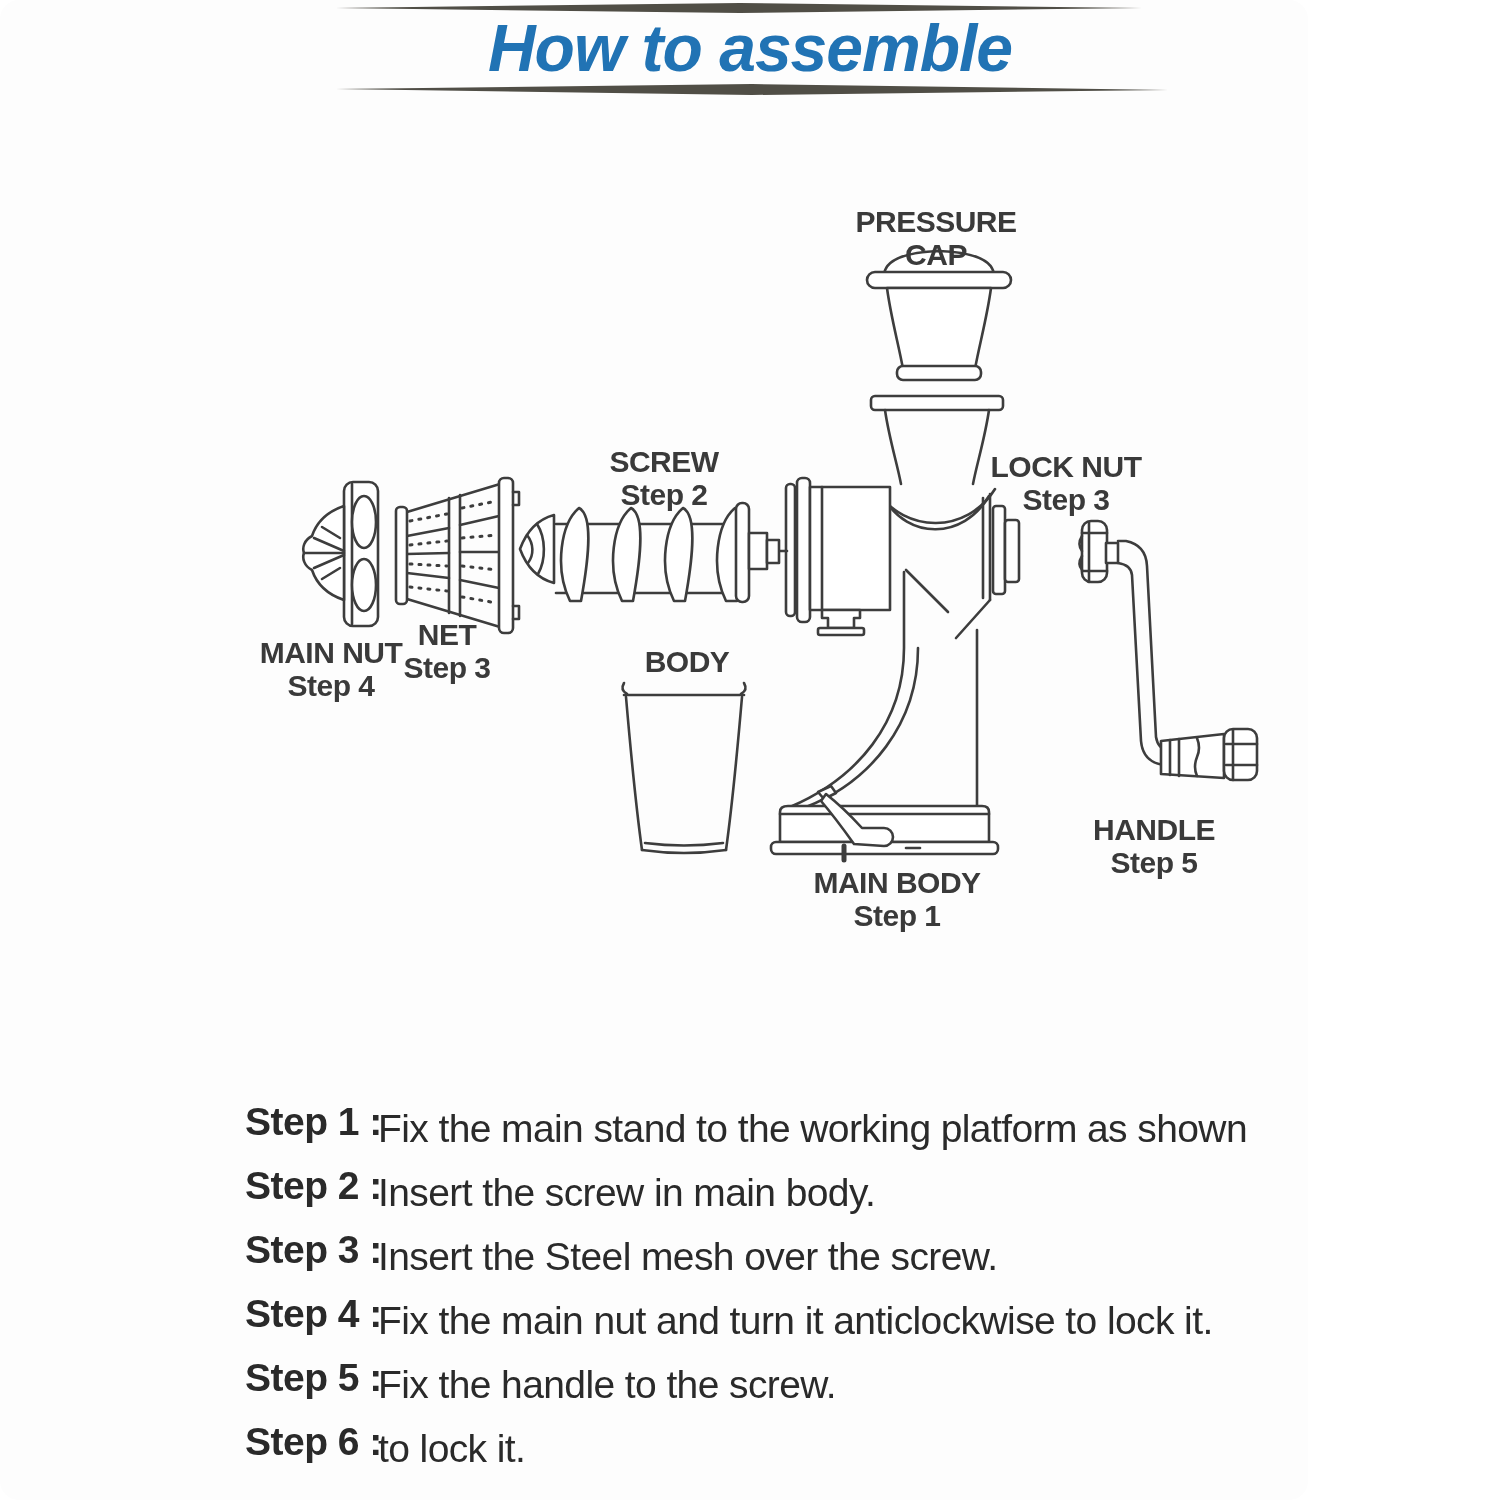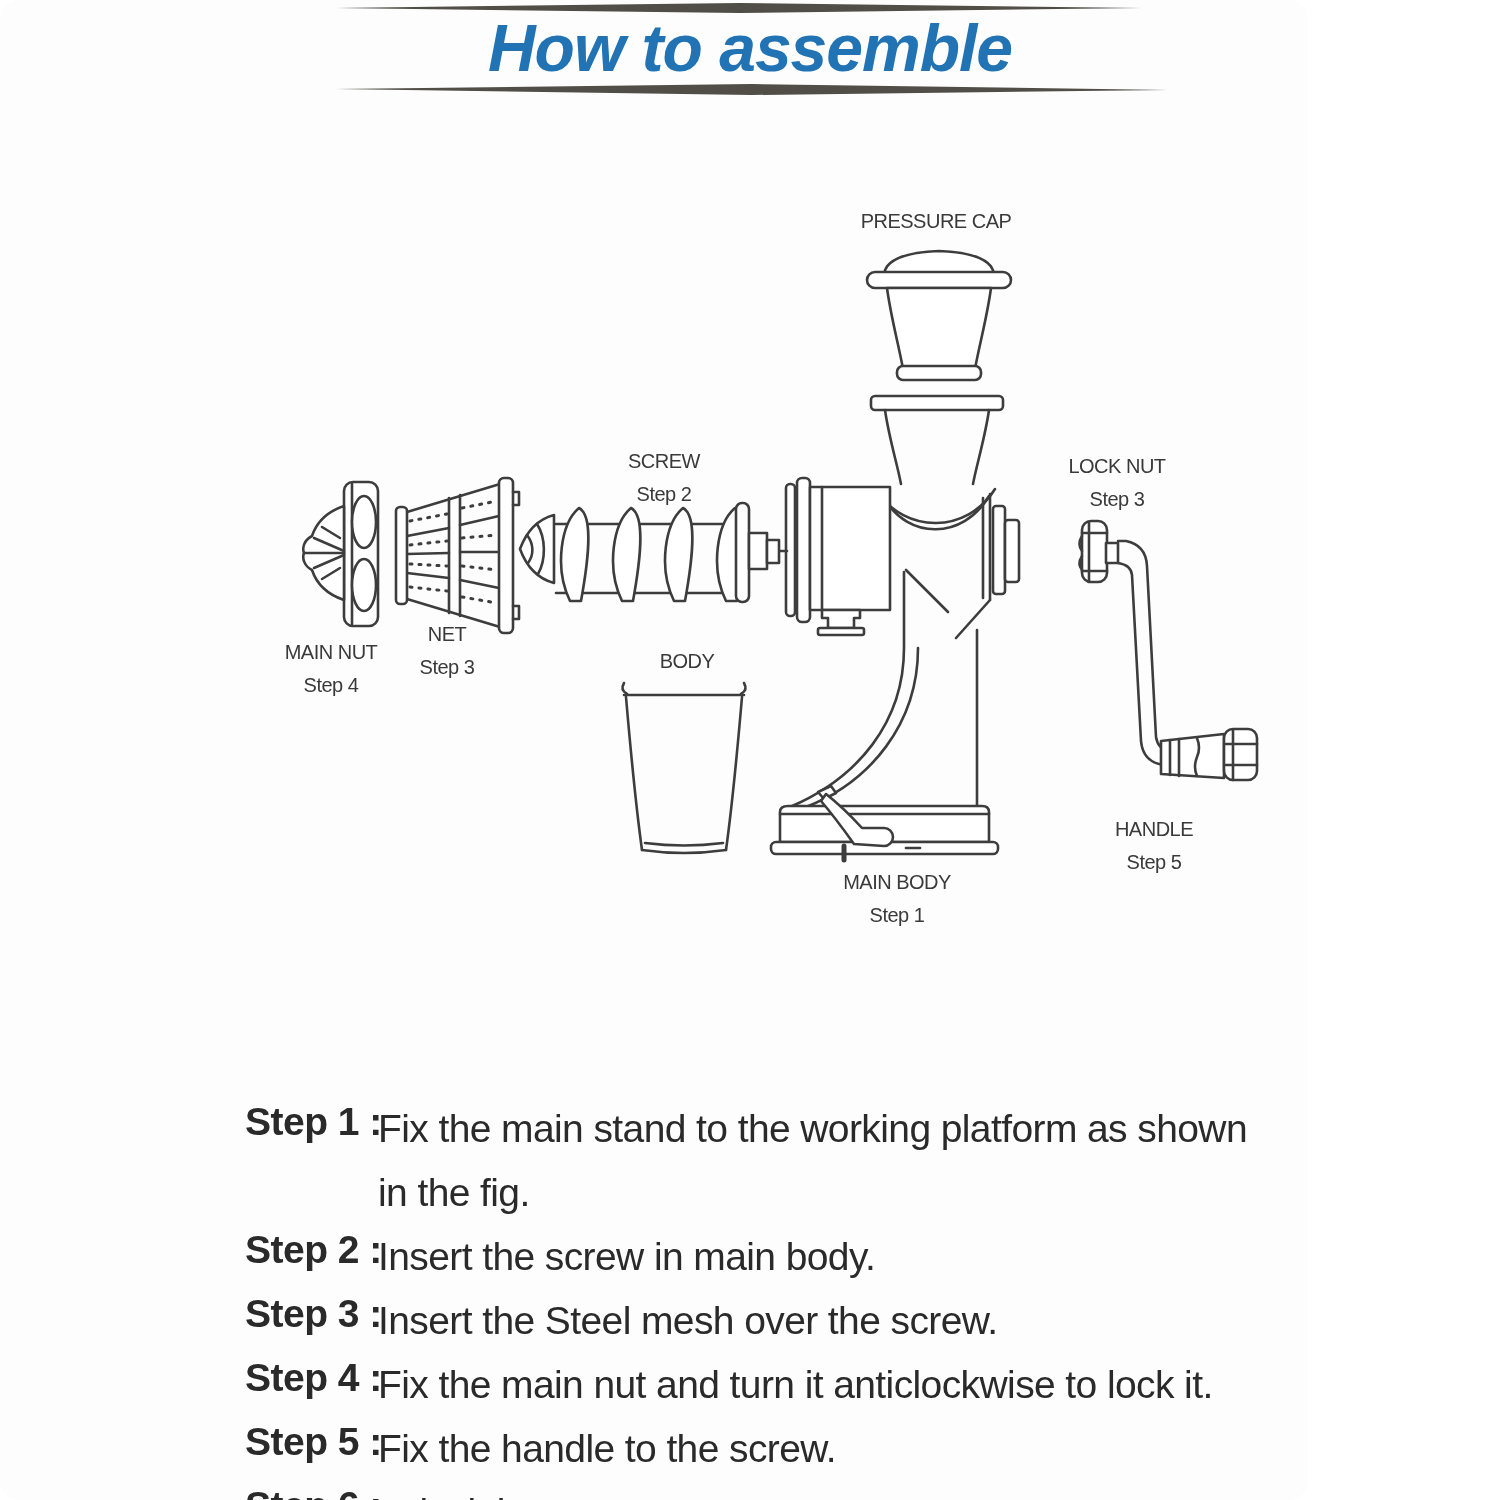--- a/index.html
+++ b/index.html
@@ -7,21 +7,21 @@
     position:relative;width:1308px;height:1500px;overflow:hidden;
     background:#fdfdfd;font-family:"Liberation Sans", sans-serif;color:#2e2e2e;border-radius:19px;
   }
   #artwork{position:absolute;left:0;top:0;width:1500px;height:1500px;}
   .title-text{
     position:absolute;left:0;top:10px;width:1500px;text-align:center;
     font-size:66px;font-weight:700;font-style:italic;color:#2173b4;letter-spacing:-1px;
   }
   .part-label{
     position:absolute;width:220px;text-align:center;
-    font-size:20px;line-height:33px;font-weight:400;color:#3a3a3a;letter-spacing:-0.5px;
+    font-size:30px;line-height:33px;font-weight:700;color:#3a3a3a;letter-spacing:-0.5px;
   }
   .part-label div:empty{display:none;}
   .steps{
     position:absolute;left:245px;top:1093px;width:1190px;
     font-size:39px;line-height:57px;color:#2a2a2a;
   }
   .step-row{display:flex;align-items:flex-start;}
   .step-label{width:133px;flex:0 0 133px;font-weight:700;letter-spacing:-0.5px;white-space:nowrap;}
   .step-text{font-weight:400;letter-spacing:-0.6px;}
   .step-text div{white-space:nowrap;margin-top:7px;}
@@ -170,21 +170,21 @@
   <div class="title-text">How to assemble</div>
 
   <div class="part-label" style="left:826px;top:205px">
     <div>PRESSURE CAP</div>
 
   </div>
   <div class="part-label" style="left:554px;top:445px">
     <div>SCREW</div>
     <div>Step 2</div>
   </div>
-  <div class="part-label" style="left:1007px;top:450px">
+  <div class="part-label" style="left:956px;top:450px">
     <div>LOCK NUT</div>
     <div>Step 3</div>
   </div>
   <div class="part-label" style="left:221px;top:636px">
     <div>MAIN NUT</div>
     <div>Step 4</div>
   </div>
   <div class="part-label" style="left:337px;top:618px">
     <div>NET</div>
     <div>Step 3</div>
@@ -200,21 +200,20 @@
   <div class="part-label" style="left:1044px;top:813px">
     <div>HANDLE</div>
     <div>Step 5</div>
   </div>
 
   <div class="steps">
     <div class="step-row">
       <div class="step-label">Step 1 :</div>
       <div class="step-text">
         <div>Fix the main stand to the working platform as shown</div>
-        <div>in the fig.</div>
       </div>
     </div>
     <div class="step-row">
       <div class="step-label">Step 2 :</div>
       <div class="step-text">
         <div>Insert the screw in main body.</div>
 
       </div>
     </div>
     <div class="step-row">

